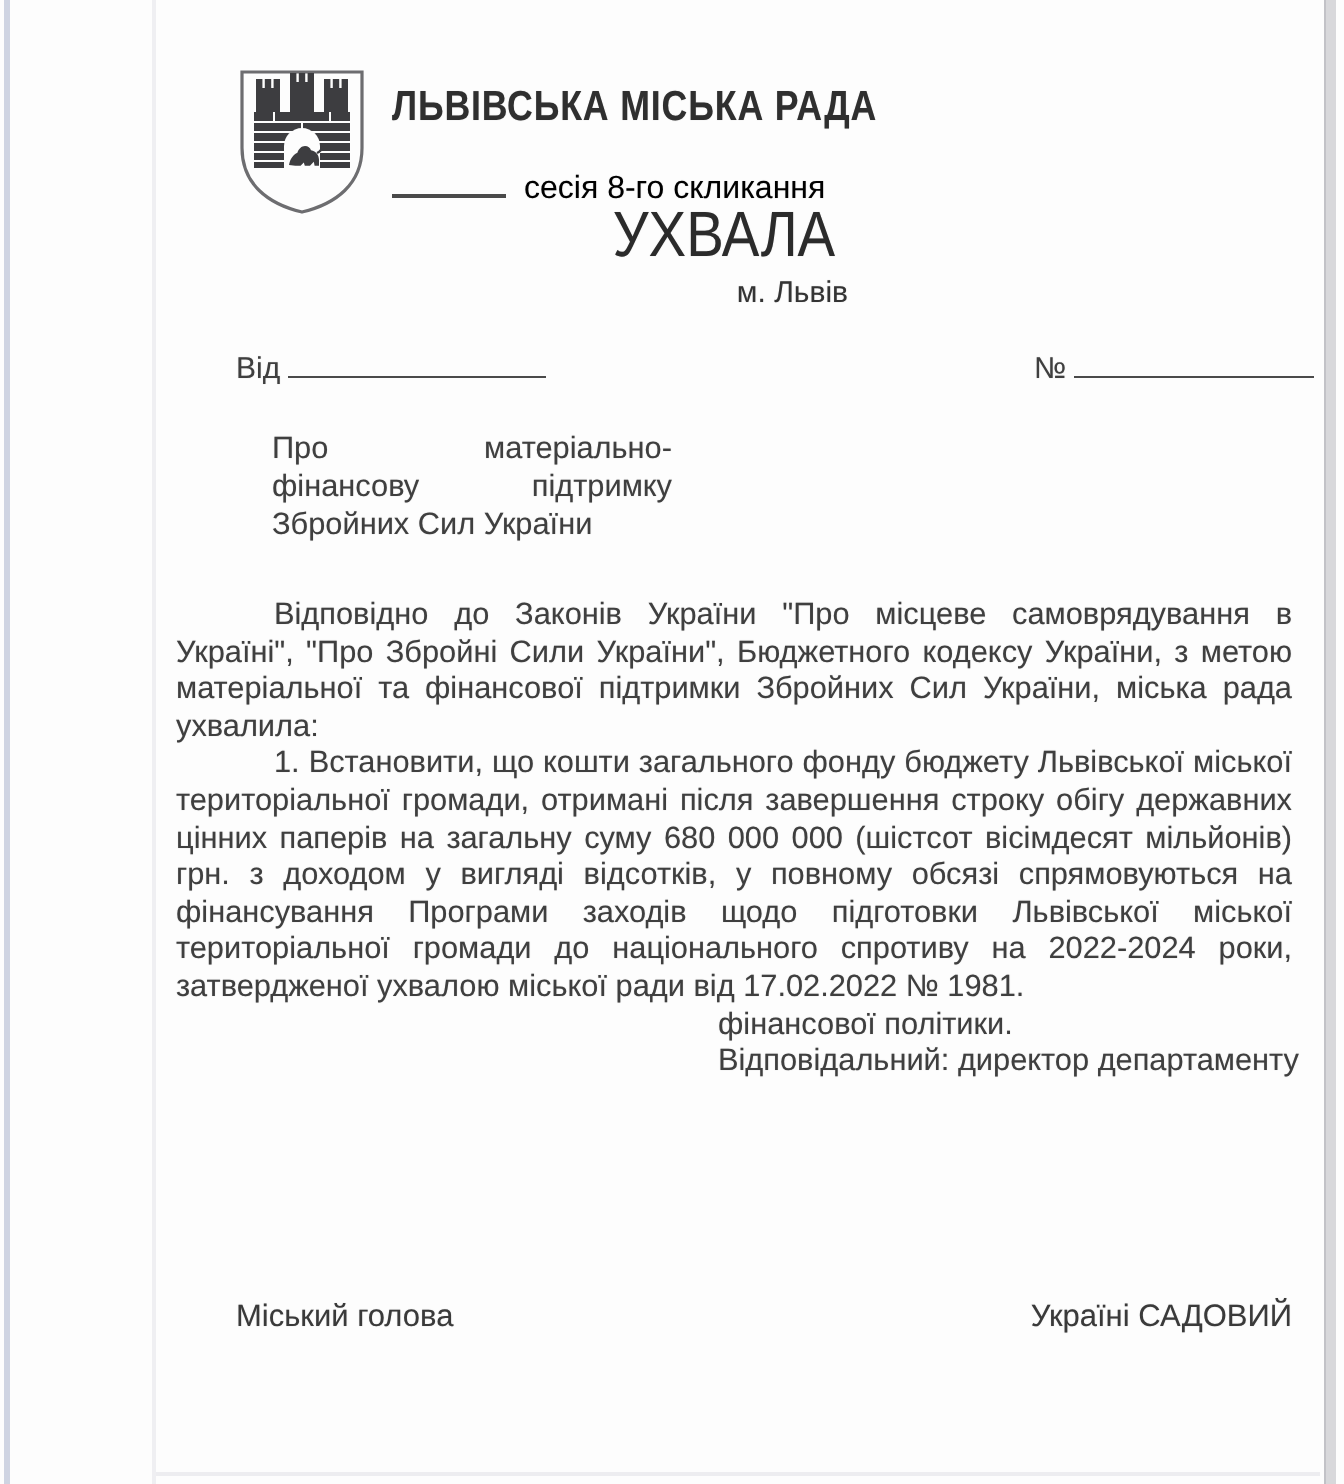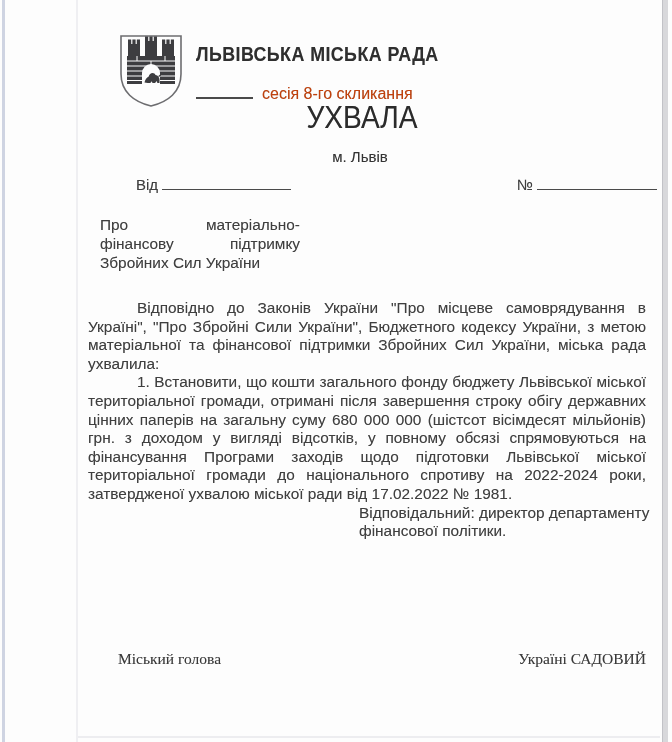--- a/index.html
+++ b/index.html
@@ -19,58 +19,58 @@
 
   .soft{ text-shadow:0 0 .5px rgba(63,63,63,.35); }
 
   
   .emblem{position:absolute;left:116px;top:32px;}
   .org-name{
     position:absolute;left:196px;top:42px;
     font-size:21px;font-weight:bold;color:#2f2f2f;letter-spacing:.5px;
     transform:scaleX(.85);transform-origin:left top;white-space:nowrap;
   }
-  .session-line{position:absolute;left:196px;top:84px;font-size:16px;color:#c2410c;white-space:nowrap;}
+  .session-line{position:absolute;left:196px;top:84px;font-size:16px;color:#000000;white-space:nowrap;}
   .blank{display:inline-block;border-bottom:2px solid #4a4a4a;vertical-align:baseline;}
   .session-blank{width:57px;height:13px;margin-right:9px;}
 
   .title-block{position:absolute;left:296px;top:100px;width:132px;text-align:center;}
   .doc-type{
     font-size:32px;color:#2b2b2b;letter-spacing:0;line-height:34px;
     transform:scaleX(.88);transform-origin:center top;white-space:nowrap;
   }
-  .place{font-size:15px;color:#343434;padding-right:4px;margin-top:14px;}
+  .place{font-size:15px;color:#343434;text-align:right;padding-right:4px;margin-top:4px;}
 
   
-  .meta-date{position:absolute;left:136px;top:176px;font-size:15px;}
+  .meta-date{position:absolute;left:118px;top:176px;font-size:15px;}
   .meta-number{position:absolute;left:517px;top:176px;font-size:15px;}
   .meta-blank{height:12px;border-bottom:1.5px solid #4a4a4a;}
   .date-blank{width:129px;margin-left:4px;}
   .number-blank{width:120px;margin-left:4px;}
 
   
   .subject{
-    position:absolute;left:100px;top:216px;width:200px;
+    position:absolute;left:136px;top:216px;width:200px;
     font-size:15.4px;line-height:18.8px;text-align:justify;
   }
 
   
   .body-text{
     position:absolute;left:88px;top:299px;width:558px;
     font-size:15.4px;line-height:18.6px;text-align:justify;
   }
   .para{margin:0;text-indent:49px;}
   .responsible{margin-left:271px;text-align:left;}
   .responsible div{white-space:nowrap;}
 
   
   .signature{
     position:absolute;left:88px;top:650px;width:558px;
     display:flex;justify-content:space-between;align-items:baseline;
-    font-size:15.5px;color:#3a3a3a;font-family:Liberation Serif, serif;
+    font-size:15.5px;color:#3a3a3a;
   }
   .signature .pos{margin-left:30px;}
 </style>
 </head>
 <body>
 
 <div class="canvas">
 
   <div class="edge-left"></div>
   <div class="seam-left"></div>
@@ -136,22 +136,22 @@
   <div class="meta-number soft">
     <span>№</span><span class="blank meta-blank number-blank"></span>
   </div>
 
   <div class="subject soft">Про матеріально-фінансову підтримку Збройних Сил України</div>
 
   <div class="body-text">
     <p class="para soft">Відповідно до Законів України "Про місцеве самоврядування в Україні", "Про Збройні Сили України", Бюджетного кодексу України, з метою матеріальної та фінансової підтримки Збройних Сил України, міська рада ухвалила:</p>
     <p class="para soft">1. Встановити, що кошти загального фонду бюджету Львівської міської територіальної громади, отримані після завершення строку обігу державних цінних паперів на загальну суму 680 000 000 (шістсот вісімдесят мільйонів) грн. з доходом у вигляді відсотків, у повному обсязі спрямовуються на фінансування Програми заходів щодо підготовки Львівської міської територіальної громади до національного спротиву на 2022-2024 роки, затвердженої ухвалою міської ради від 17.02.2022 № 1981.</p>
     <div class="responsible">
+      <div class="soft">фінансової політики.</div>
       <div class="soft">Відповідальний: директор департаменту</div>
-      <div class="soft">фінансової політики.</div>
     </div>
   </div>
 
   <div class="signature">
     <span class="pos soft">Міський голова</span>
     <span class="soft">Україні САДОВИЙ</span>
   </div>
 
 </div>
 

